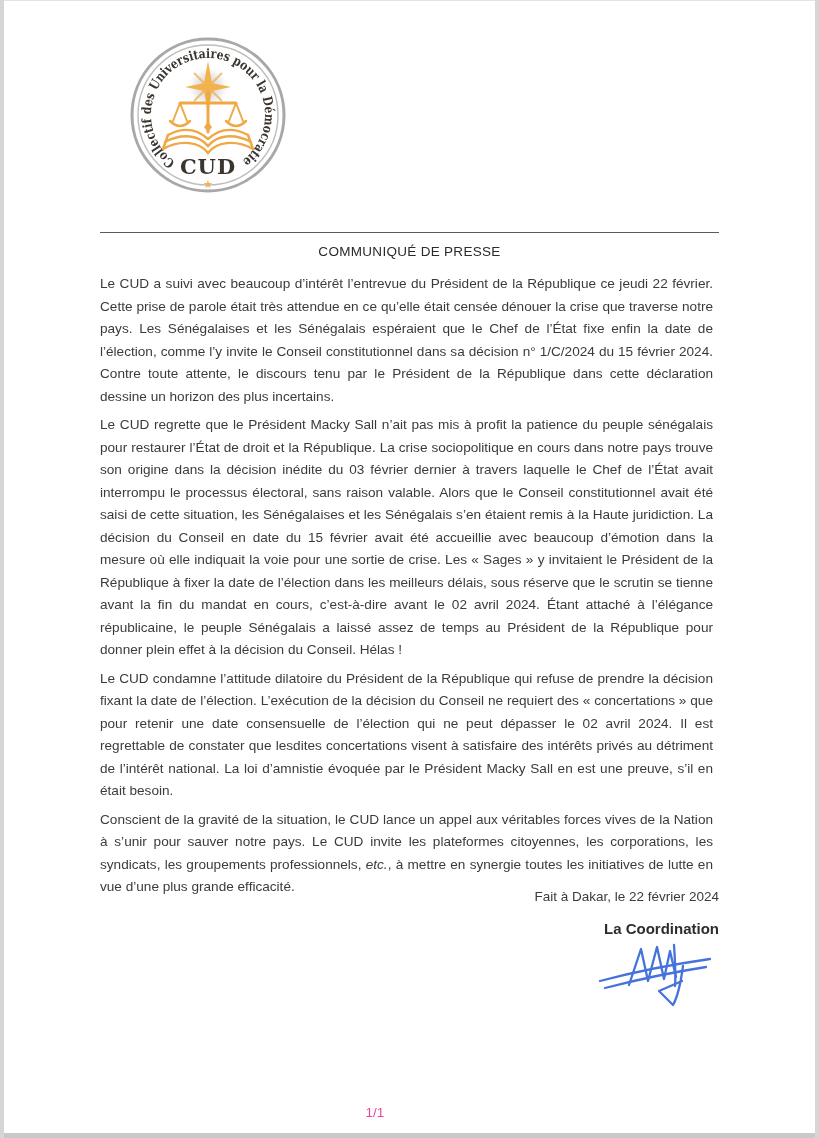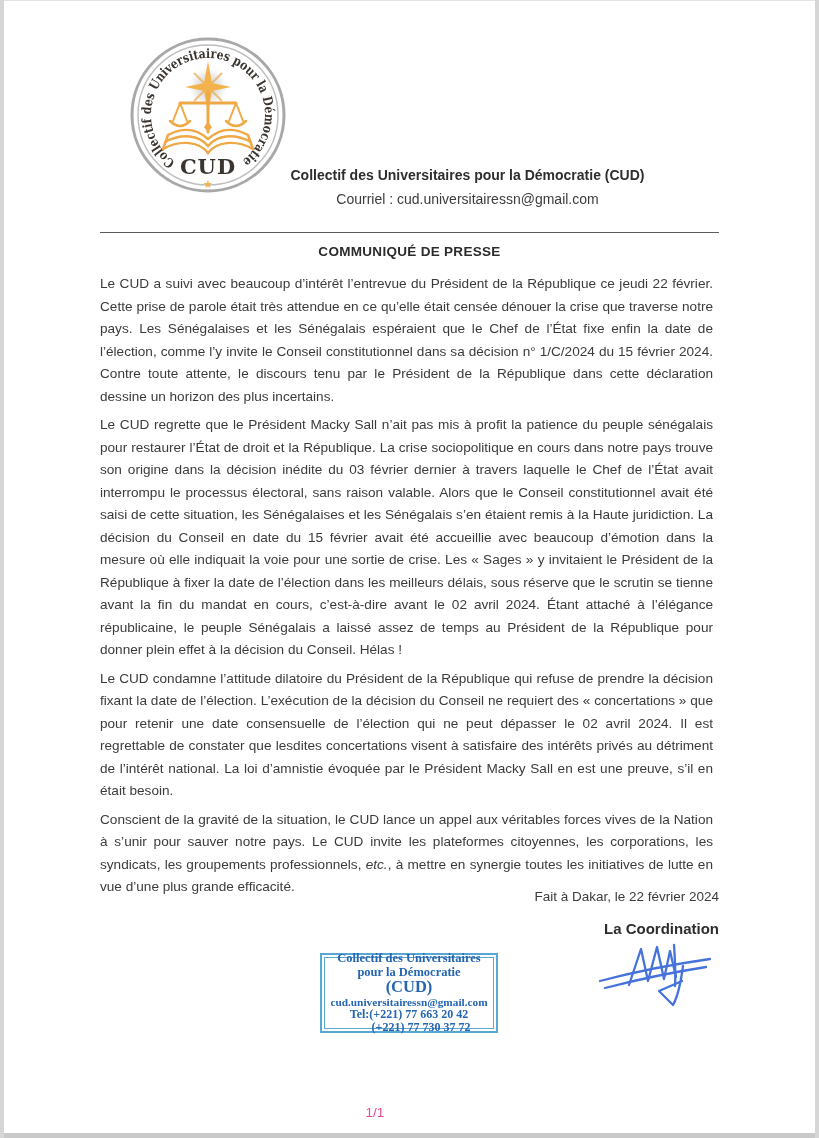--- a/index.html
+++ b/index.html
@@ -6,21 +6,21 @@
   .page{
     position:relative;width:819px;height:1138px;margin:0 auto;background:#ffffff;
     overflow:hidden;font-family:"Liberation Sans",sans-serif;color:#3a3a3a;
     box-shadow: inset 4px 0 0 #d6d6d6, inset -4px 0 0 #d6d6d6, inset 0 -5px 0 #c9c9c9, inset 0 1px 0 #e4e4e4;
   }
   .logo{position:absolute;left:126px;top:34px;width:164px;height:162px;}
   .header-text{position:absolute;left:215px;top:163px;width:505px;text-align:center;}
   .org-name{font-weight:bold;font-size:14px;color:#2e2e2e;line-height:24px;}
   .org-email{font-size:14px;color:#3c3c3c;line-height:24px;}
   .divider{position:absolute;left:100px;right:100px;top:232px;border-top:1.5px solid #5a5a5a;}
-  .doc-title{position:absolute;left:0;right:0;top:244px;text-align:center;font-weight:bold;font-size:13.5px;letter-spacing:.3px;color:#2b2b2b;}
+  .doc-title{position:absolute;left:0;right:0;top:244px;text-align:center;font-weight:normal;font-size:13.5px;letter-spacing:.3px;color:#2b2b2b;}
   .body-text{position:absolute;left:100px;top:273px;width:620px;font-size:13.6px;line-height:22.5px;text-align:justify;color:#3b3b3b;}
   .body-text p{margin:0 7px 6px 0;}
   .body-text .it{font-style:italic;}
   .date-line{position:absolute;right:100px;top:889px;font-size:13.5px;color:#3b3b3b;text-align:right;}
   .signatory{position:absolute;right:100px;top:920px;font-size:15px;font-weight:bold;color:#2d2d2d;text-align:left;}
   .signature{position:absolute;left:594px;top:936px;width:122px;height:78px;}
   .stamp{
     position:absolute;left:320px;top:953px;width:178px;height:80px;box-sizing:border-box;
     border:2.5px solid #57a8d2;padding:2px;background:rgba(255,255,255,.6);
   }
@@ -75,24 +75,20 @@
     <g stroke="#F0A844" fill="none" stroke-width="2.4" stroke-linecap="round">
       <path d="M 42 101 C 57 93 71 95 82 105 C 93 95 107 93 122 101"></path>
       <path d="M 39 108 C 56 99 73 101 82 112 C 91 101 108 99 125 108"></path>
       <path d="M 37 115 C 55 105 74 108 82 119 C 90 108 109 105 127 115"></path>
       <path d="M 42 101 L 37 115 M 122 101 L 127 115"></path>
     </g>
     <text x="82" y="140" text-anchor="middle" font-family="'DejaVu Serif',serif" font-size="21" font-weight="bold" letter-spacing="1" fill="#3b3530">CUD</text>
     <text x="82" y="154" text-anchor="middle" font-size="11" fill="#F3B34C">★</text>
   </svg>
 
-  <div class="header-text">
-    <div class="org-name">Collectif des Universitaires pour la Démocratie (CUD)</div>
-    <div class="org-email">Courriel : cud.universitairessn@gmail.com</div>
-  </div>
 
   <div class="divider"></div>
 
   <div class="doc-title">COMMUNIQUÉ DE PRESSE</div>
 
   <div class="body-text">
     <p>Le CUD a suivi avec beaucoup d’intérêt l’entrevue du Président de la République ce jeudi 22 février. Cette prise de parole était très attendue en ce qu’elle était censée dénouer la crise que traverse notre pays. Les Sénégalaises et les Sénégalais espéraient que le Chef de l’État fixe enfin la date de l’élection, comme l’y invite le Conseil constitutionnel dans sa décision n° 1/C/2024 du 15 février 2024. Contre toute attente, le discours tenu par le Président de la République dans cette déclaration dessine un horizon des plus incertains.</p>
     <p>Le CUD regrette que le Président Macky Sall n’ait pas mis à profit la patience du peuple sénégalais pour restaurer l’État de droit et la République. La crise sociopolitique en cours dans notre pays trouve son origine dans la décision inédite du 03 février dernier à travers laquelle le Chef de l’État avait interrompu le processus électoral, sans raison valable. Alors que le Conseil constitutionnel avait été saisi de cette situation, les Sénégalaises et les Sénégalais s’en étaient remis à la Haute juridiction. La décision du Conseil en date du 15 février avait été accueillie avec beaucoup d’émotion dans la mesure où elle indiquait la voie pour une sortie de crise. Les « Sages » y invitaient le Président de la République à fixer la date de l’élection dans les meilleurs délais, sous réserve que le scrutin se tienne avant la fin du mandat en cours, c’est-à-dire avant le 02 avril 2024. Étant attaché à l’élégance républicaine, le peuple Sénégalais a laissé assez de temps au Président de la République pour donner plein effet à la décision du Conseil. Hélas !</p>
     <p>Le CUD condamne l’attitude dilatoire du Président de la République qui refuse de prendre la décision fixant la date de l’élection. L’exécution de la décision du Conseil ne requiert des « concertations » que pour retenir une date consensuelle de l’élection qui ne peut dépasser le 02 avril 2024. Il est regrettable de constater que lesdites concertations visent à satisfaire des intérêts privés au détriment de l’intérêt national. La loi d’amnistie évoquée par le Président Macky Sall en est une preuve, s’il en était besoin.</p>
     <p><span>Conscient de la gravité de la situation, le CUD lance un appel aux véritables forces vives de la Nation à s’unir pour sauver notre pays. Le CUD invite les plateformes citoyennes, les corporations, les syndicats, les groupements professionnels, </span><span class="it">etc.</span><span>, à mettre en synergie toutes les initiatives de lutte en vue d’une plus grande efficacité.</span></p>
@@ -104,26 +100,16 @@
   <svg class="signature" viewBox="0 0 122 78" aria-hidden="true">
     <g stroke="#4673DB" stroke-width="2.3" fill="none" stroke-linecap="round" stroke-linejoin="round">
       <path d="M 6 45 C 36 37 74 29 116 23"></path>
       <path d="M 11 52 C 42 44 80 36 112 31"></path>
       <path d="M 35 49 L 47 13 L 54 45 L 63 11 L 70 43 L 76 15 L 82 41"></path>
       <path d="M 80 9 C 81 24 82 38 81 50"></path>
       <path d="M 89 30 C 87 45 83 62 79 69 L 65 55 L 88 45"></path>
     </g>
   </svg>
 
-  <div class="stamp">
-    <div class="stamp-inner">
-      <div class="stamp-l12">Collectif des Universitaires</div>
-      <div class="stamp-l12">pour la Démocratie</div>
-      <div class="stamp-l3">(CUD)</div>
-      <div class="stamp-l4">cud.universitairessn@gmail.com</div>
-      <div class="stamp-l56">Tel:(+221) 77 663 20 42</div>
-      <div class="stamp-l56 stamp-l6">(+221) 77 730 37 72</div>
-    </div>
-  </div>
 
   <div class="page-number">1/1</div>
 
 </div>
 
 </body></html>

